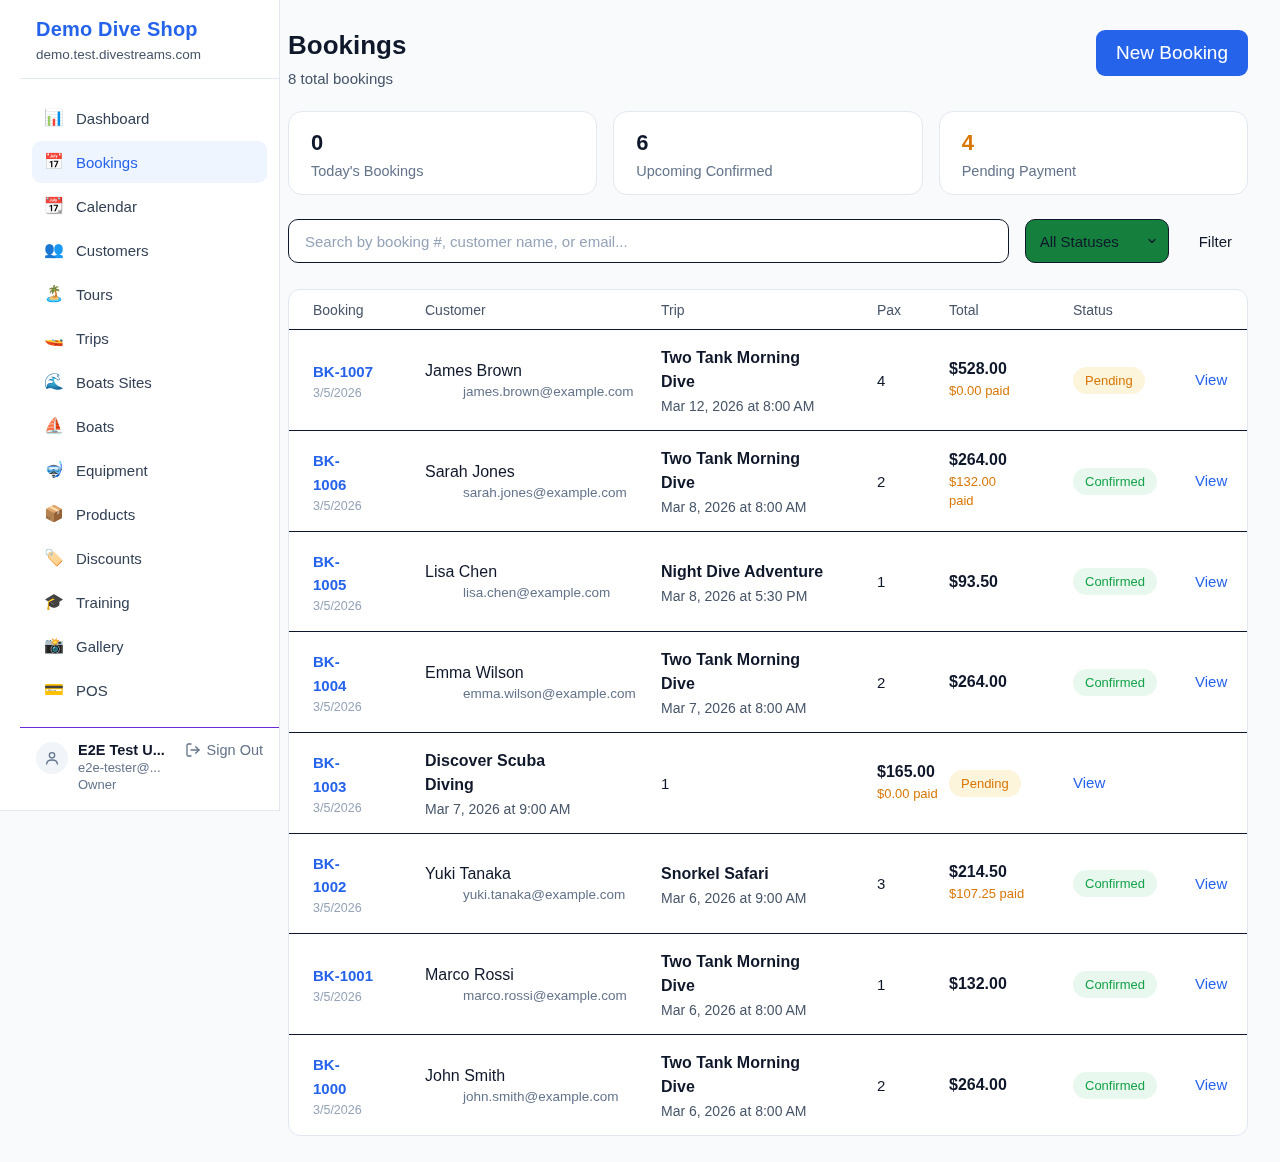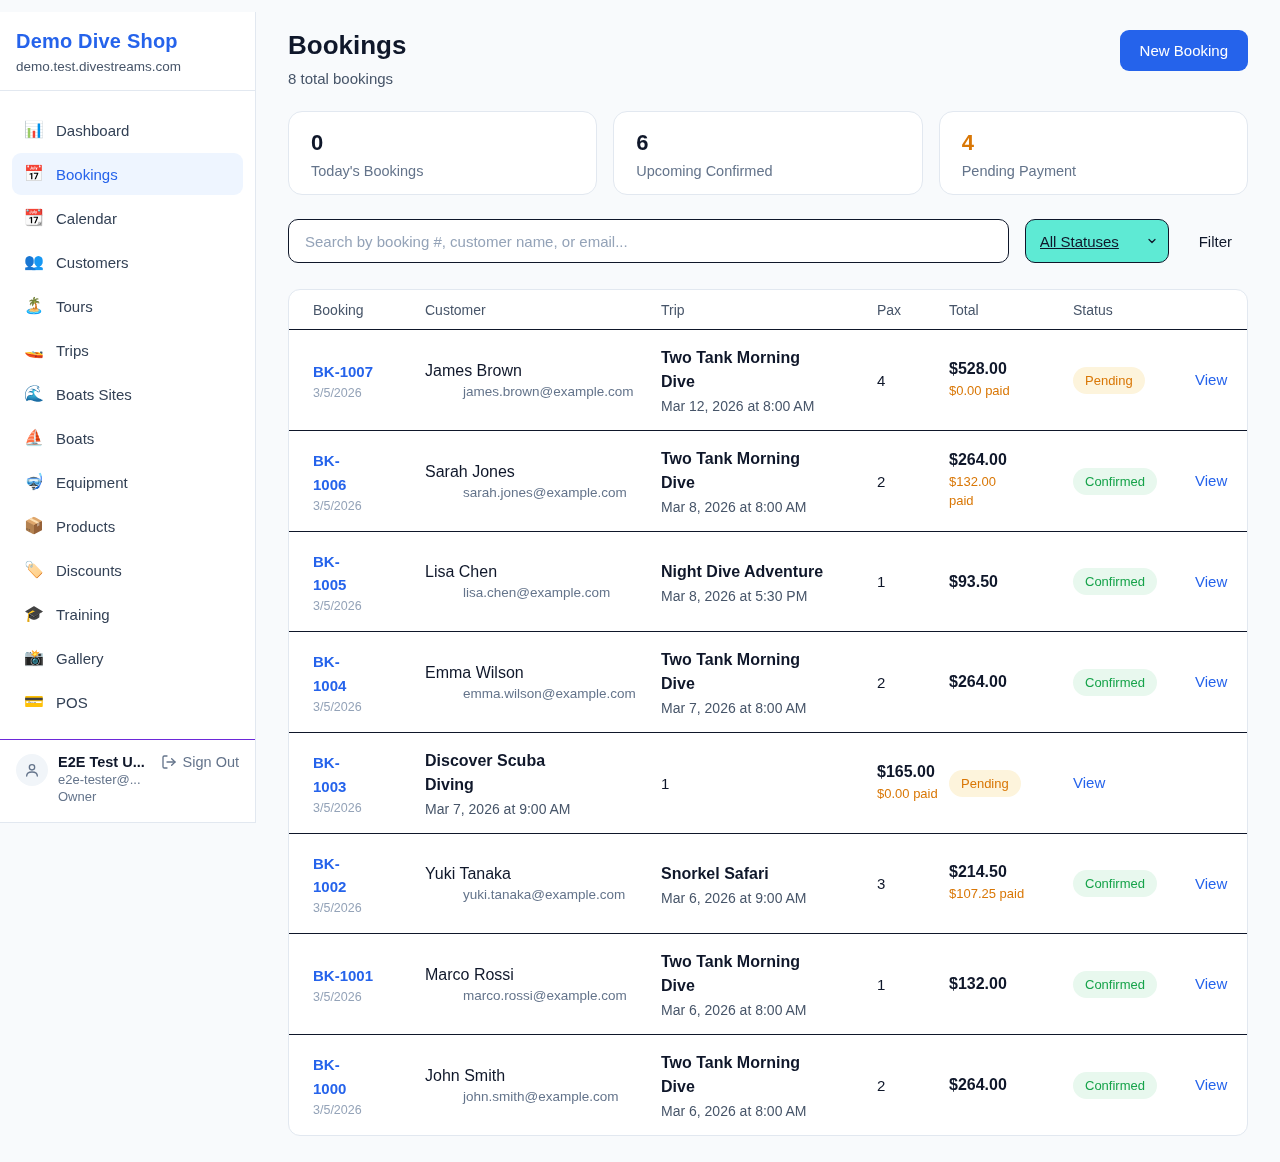--- a/index.html
+++ b/index.html
@@ -1,21 +1,21 @@
 <!DOCTYPE html>
 <html><head>
 <meta charset="utf-8">
 <style>
   * { margin:0; padding:0; box-sizing:border-box; }
   html,body { width:1280px; height:1162px; background:#f8fafc;
     font-family:"Liberation Sans", sans-serif; color:#0f172a; overflow:hidden; }
 
   
-  .sidebar { position:absolute; left:0; top:12px; width:256px; background:#ffffff;
-    border-right:1px solid #e2e8f0; border-bottom:1px solid #e2e8f0; }
+  .sidebar { position:absolute; left:0; top:0; width:280px; background:#ffffff;
+    border-right:1px solid #e2e8f0; border-bottom:1px solid #e2e8f0;padding-left:20px; }
   .brand { padding:18px 16px 16px; border-bottom:1px solid #e2e8f0; }
   .brand-name { color:#2563eb; font-size:20px; font-weight:700; letter-spacing:.2px; }
   .brand-domain { margin-top:6px; font-size:13.5px; color:#475569; }
   .nav { padding:16px 12px 14px; }
   .nav-item { display:flex; align-items:center; gap:12px; height:42px; margin:2px 0;
     padding:0 12px; border-radius:9px; font-size:15px; color:#334155; cursor:pointer; }
   .nav-item .ico { width:20px; font-size:16px; text-align:center; line-height:1; }
   .nav-item.active { background:#eef5ff; color:#2563eb; font-weight:500; }
   .side-footer { border-top:1px solid #6d28d9; padding:14px 16px 18px;
     display:flex; align-items:flex-start; gap:10px; }
@@ -26,40 +26,40 @@
   .uemail,.urole { font-size:13px; color:#64748b; margin-top:2px; white-space:nowrap; }
   .signout { display:flex; align-items:center; gap:6px; color:#64748b;
     font-size:14.5px; cursor:pointer; flex:none; }
 
   
   .main { margin-left:256px; padding:30px 32px 24px; }
   .header-row { display:flex; justify-content:space-between; align-items:flex-start; }
   .page-title { font-size:26px; font-weight:700; color:#0f172a; }
   .subtitle { margin-top:9px; font-size:15px; color:#475569; }
   .btn-primary { background:#2563eb; color:#ffffff; border:none; border-radius:9px;
-    font-size:15px; font-weight:500; padding:12px 20px; cursor:pointer;
+    font-size:19px; font-weight:500; padding:12px 20px; cursor:pointer;
     font-family:"Liberation Sans", sans-serif; }
 
   .stats-row { margin-top:24px; display:grid; grid-template-columns:1fr 1fr 1fr; gap:16px; }
   .card { background:#ffffff; border:1px solid #e2e8f0; border-radius:14px;
     padding:18px 22px; height:84px; }
   .card-value { font-size:22px; font-weight:700; line-height:1.2; color:#0f172a; }
   .card-value.orange { color:#d97706; }
   .card-label { margin-top:7px; font-size:14.5px; color:#64748b; }
 
   .controls { margin-top:24px; display:flex; align-items:center; }
   .search { flex:1; height:44px; border:1.5px solid #0f172a; border-radius:10px;
     padding:0 16px; font-size:15px; color:#0f172a; background:#fff; outline:none;
     font-family:"Liberation Sans", sans-serif; }
   .search::placeholder { color:#94a3b8; }
   .select-wrap { position:relative; margin-left:16px; }
   .status-select { appearance:none; -webkit-appearance:none; height:44px; width:144px;
-    border:1.5px solid #0f172a; border-radius:10px; background:#5eead4; font-size:15px;
+    border:1.5px solid #0f172a; border-radius:10px; background:#15803d; font-size:15px;
     color:#0f172a; padding:0 30px 0 14px; cursor:pointer;
-    font-family:"Liberation Sans", sans-serif;text-decoration:underline; }
+    font-family:"Liberation Sans", sans-serif; }
   .chev { position:absolute; right:11px; top:16px; pointer-events:none; }
   .filter-label { padding:0 16px 0 30px; font-size:15px; color:#0f172a; cursor:pointer; }
 
   
   .table { margin-top:26px; background:#ffffff; border:1px solid #e2e8f0;
     border-radius:12px; overflow:hidden; }
   .thead, .trow { display:grid; padding:0 24px;
     grid-template-columns:112px 236px 216px 72px 124px 122px 1fr; align-items:center; }
   .thead { height:40px; font-size:14px; font-weight:500; color:#475569;
     border-bottom:1px solid #0f172a; }

